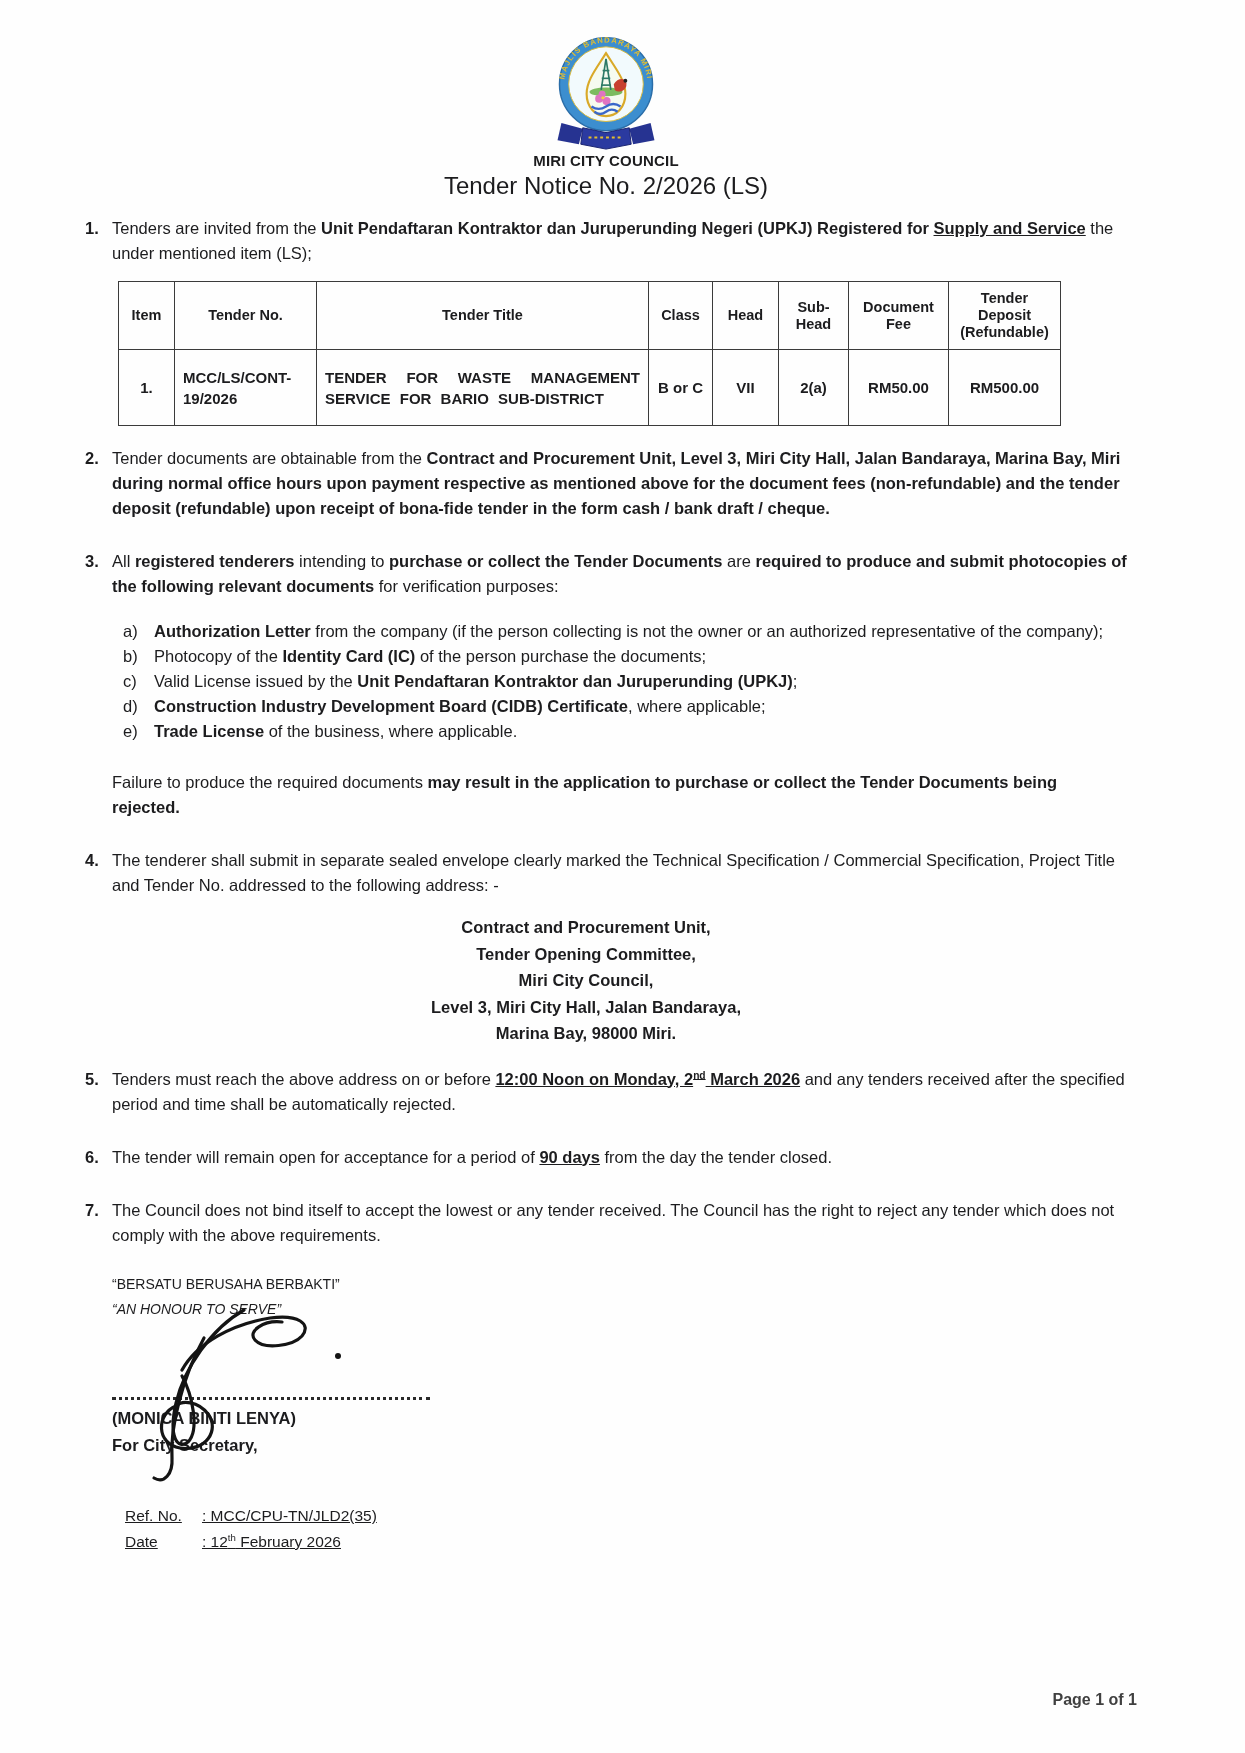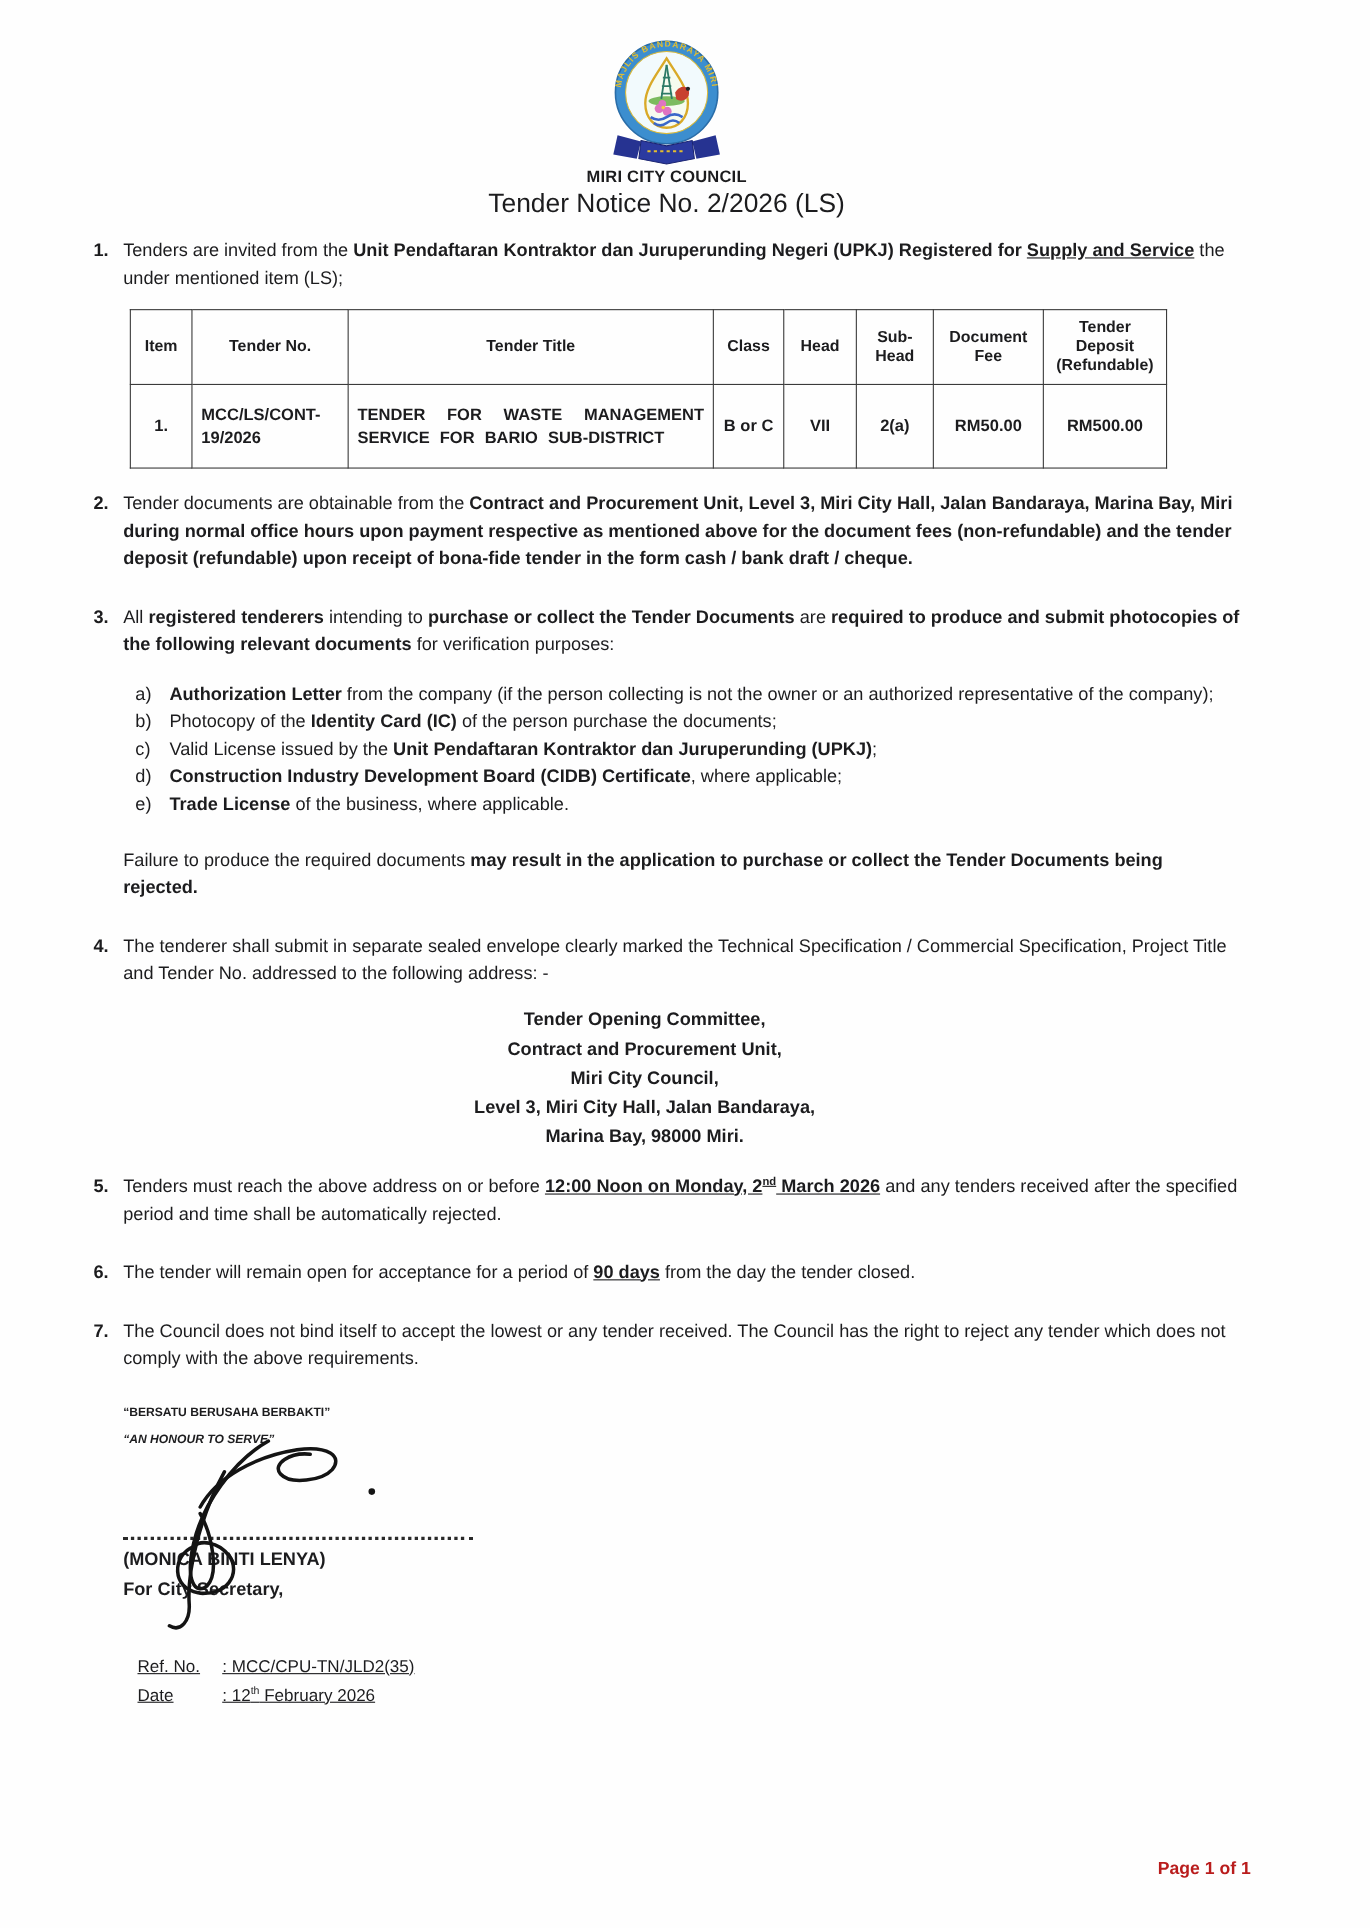--- a/index.html
+++ b/index.html
@@ -33,31 +33,31 @@
   .sublist { margin-left:27px; }
   .subitem { display:flex; font-size:16.5px; line-height:25px; margin-left:11px; }
   .subitem .letter { width:31px; flex:none; }
   .subitem .sbody { flex:1; }
 
   .note { margin-left:27px; font-size:16.5px; line-height:25px; }
 
   .address { text-align:center; font-weight:700; font-size:16.5px; line-height:26.5px; transform:translateX(-20px); }
 
   .motto-block { margin-left:27px; position:relative; }
-  .motto-line { font-size:11px; line-height:25px; font-weight:700; }
+  .motto-line { font-size:14px; line-height:25px; font-weight:400; }
   .sig-svg { position:absolute; left:0px; top:26px; }
   .dotted-line { width:318px; height:78px; border-bottom:3px dotted #2a2a2a; }
   .sig-name, .sig-role, .sig-org { font-size:16.5px; line-height:27px; font-weight:700; }
   .sig-name { margin-top:5px; }
 
   .ref-block { margin:44px 0 0 40px; font-size:15.5px; line-height:26px;text-decoration:underline; }
   .ref-row { display:flex; }
   .ref-label { width:77px; flex:none; }
 
-  .page-footer { position:absolute; right:108px; bottom:44px; font-size:16px; font-weight:700; color:#b91c1c; }
+  .page-footer { position:absolute; right:108px; bottom:44px; font-size:16px; font-weight:700; color:#404040; }
 
   .mt16{margin-top:16px;} .mt20{margin-top:20px;}
   .mt24{margin-top:24px;} .mt26{margin-top:26px;} .mt28{margin-top:28px;}
 </style>
 </head>
 <body>
 
 <div class="page">
 
   <div class="header">
@@ -180,22 +180,22 @@
   </div>
 
   <div class="note mt26"><span>Failure to produce the required documents </span><span class="b">may result in the application to purchase or collect the Tender Documents being rejected.</span></div>
 
   <div class="item mt28">
     <div class="num">4.</div>
     <div class="body"><span>The tenderer shall submit in separate sealed envelope clearly marked the Technical Specification / Commercial Specification, Project Title and Tender No. addressed to the following address: -</span></div>
   </div>
 
   <div class="address mt16">
+    <div>Contract and Procurement Unit,</div>
     <div>Tender Opening Committee,</div>
-    <div>Contract and Procurement Unit,</div>
     <div>Miri City Council,</div>
     <div>Level 3, Miri City Hall, Jalan Bandaraya,</div>
     <div>Marina Bay, 98000 Miri.</div>
   </div>
 
   <div class="item mt20">
     <div class="num">5.</div>
     <div class="body"><span>Tenders must reach the above address on or before </span><span class="b u">12:00 Noon on Monday, 2</span><sup class="b u">nd</sup><span class="b u"> March 2026</span><span> and any tenders received after the specified period and time shall be automatically rejected.</span></div>
   </div>
 

